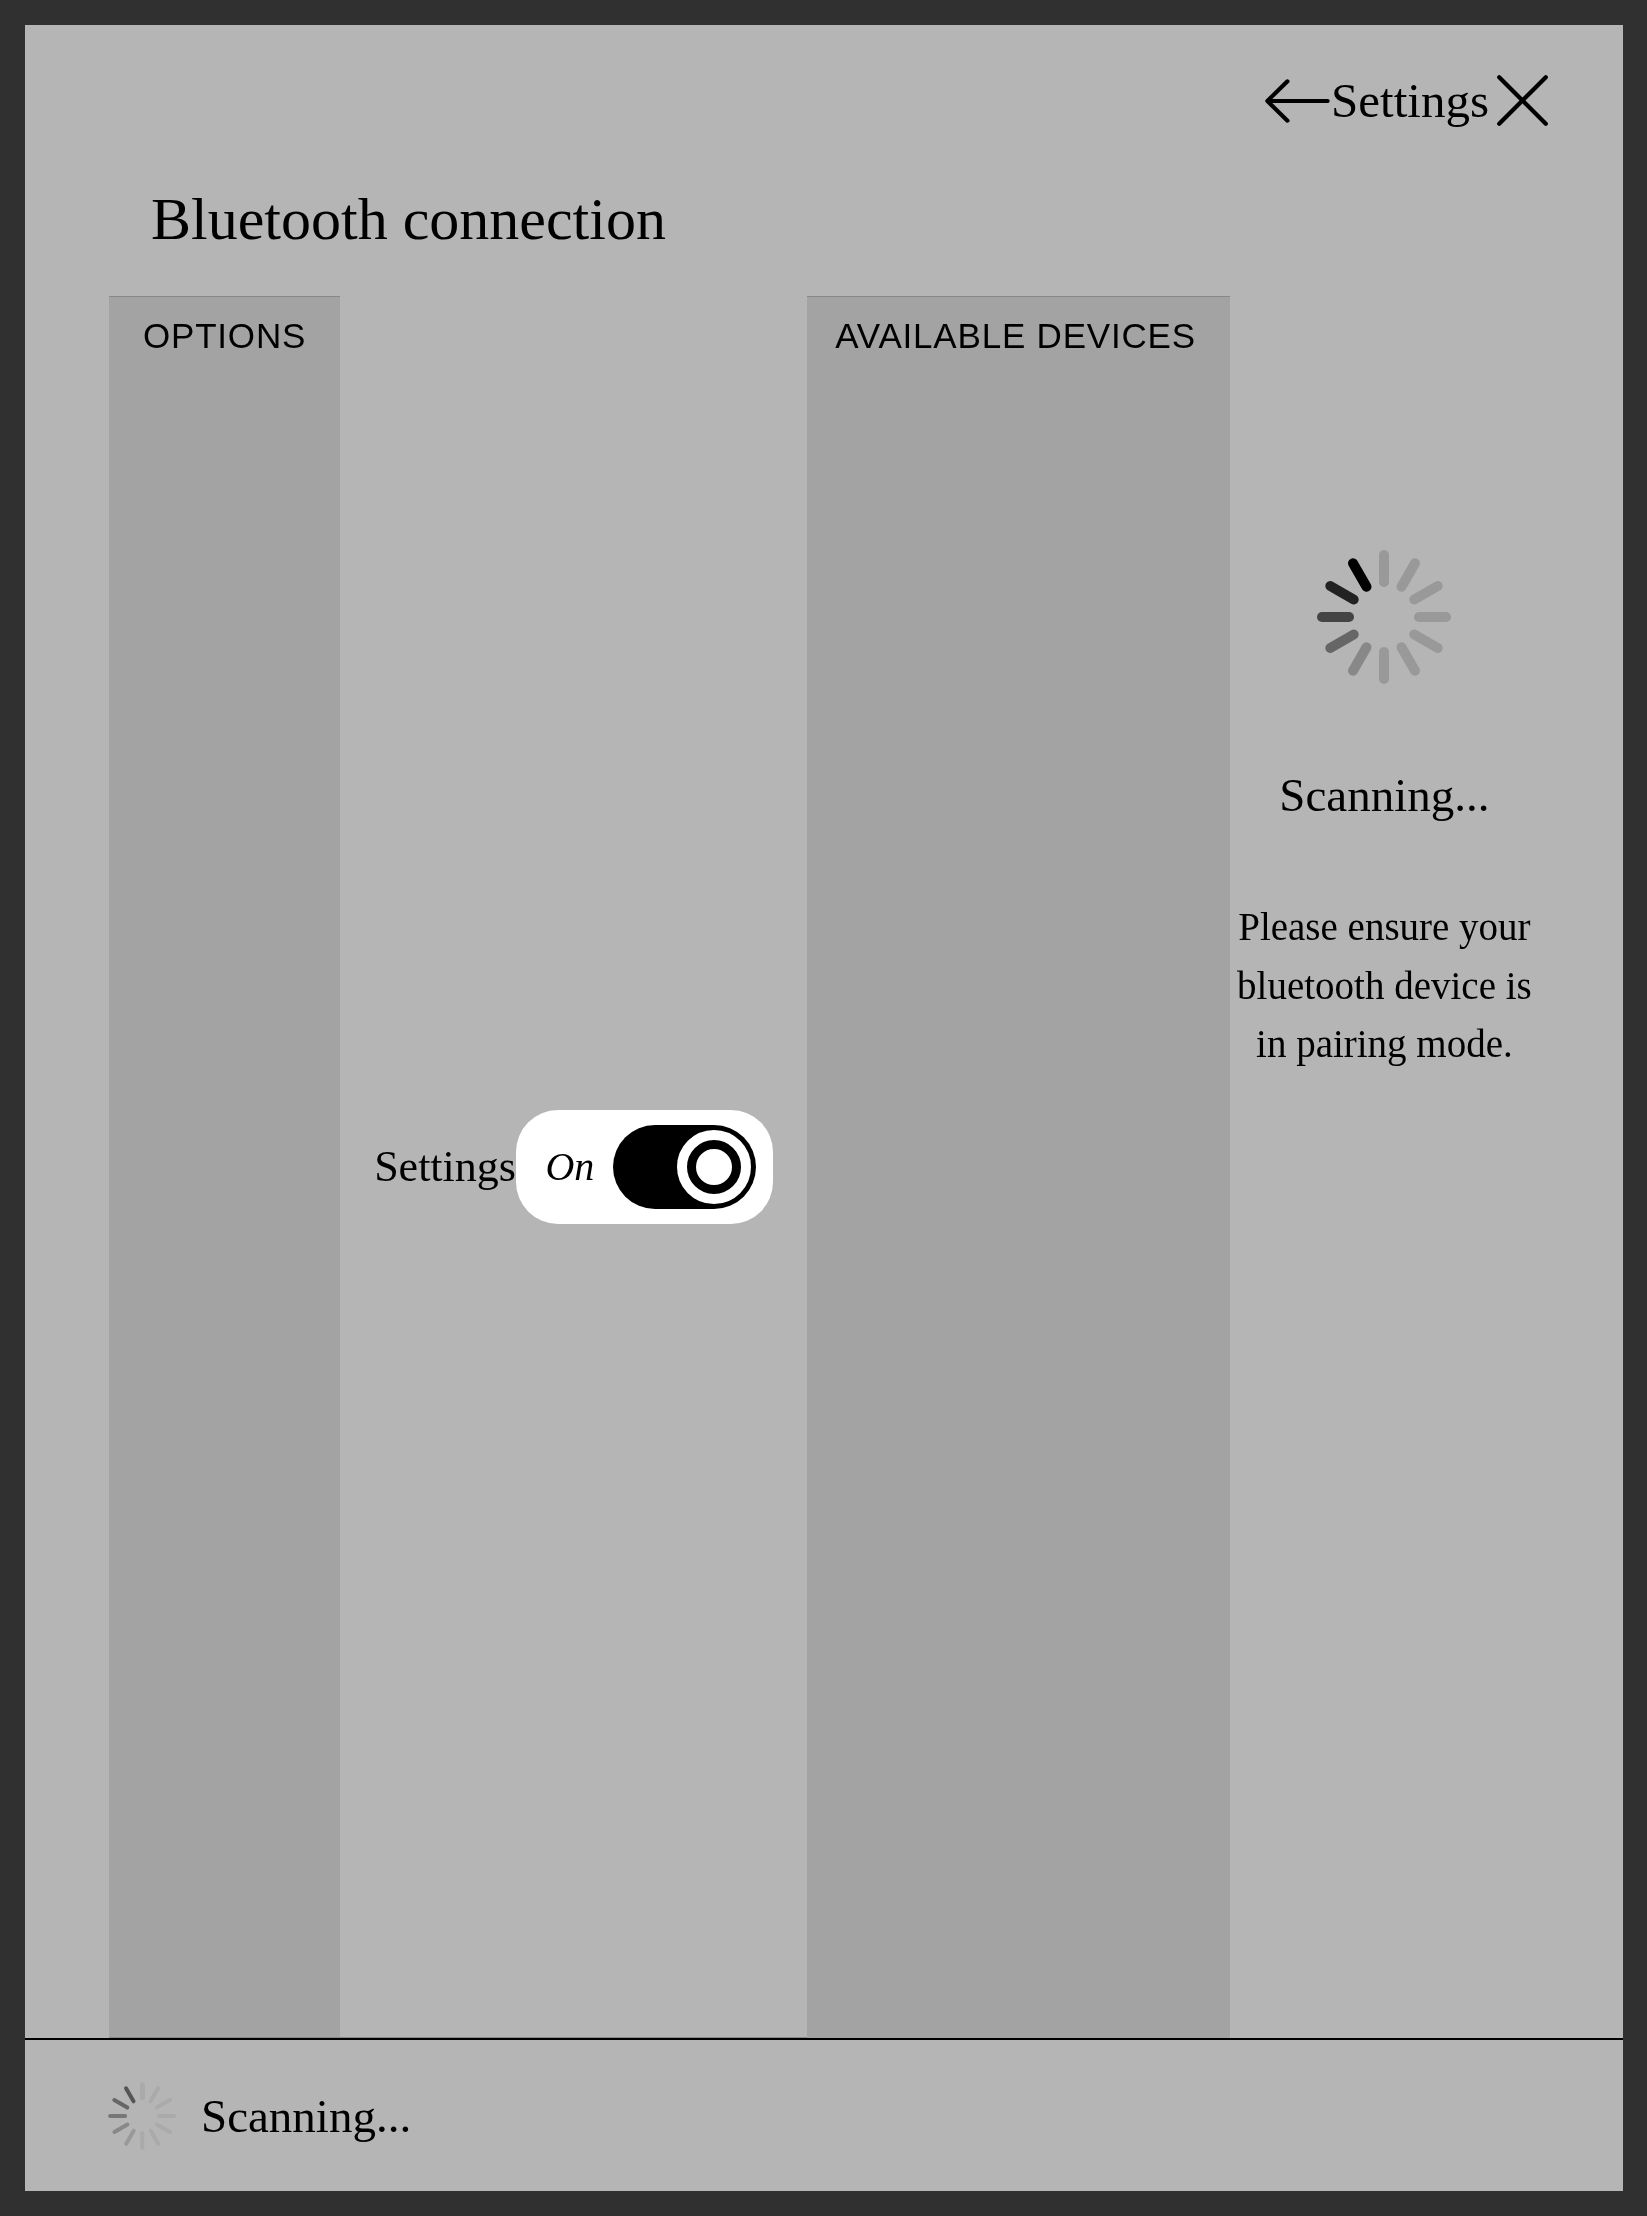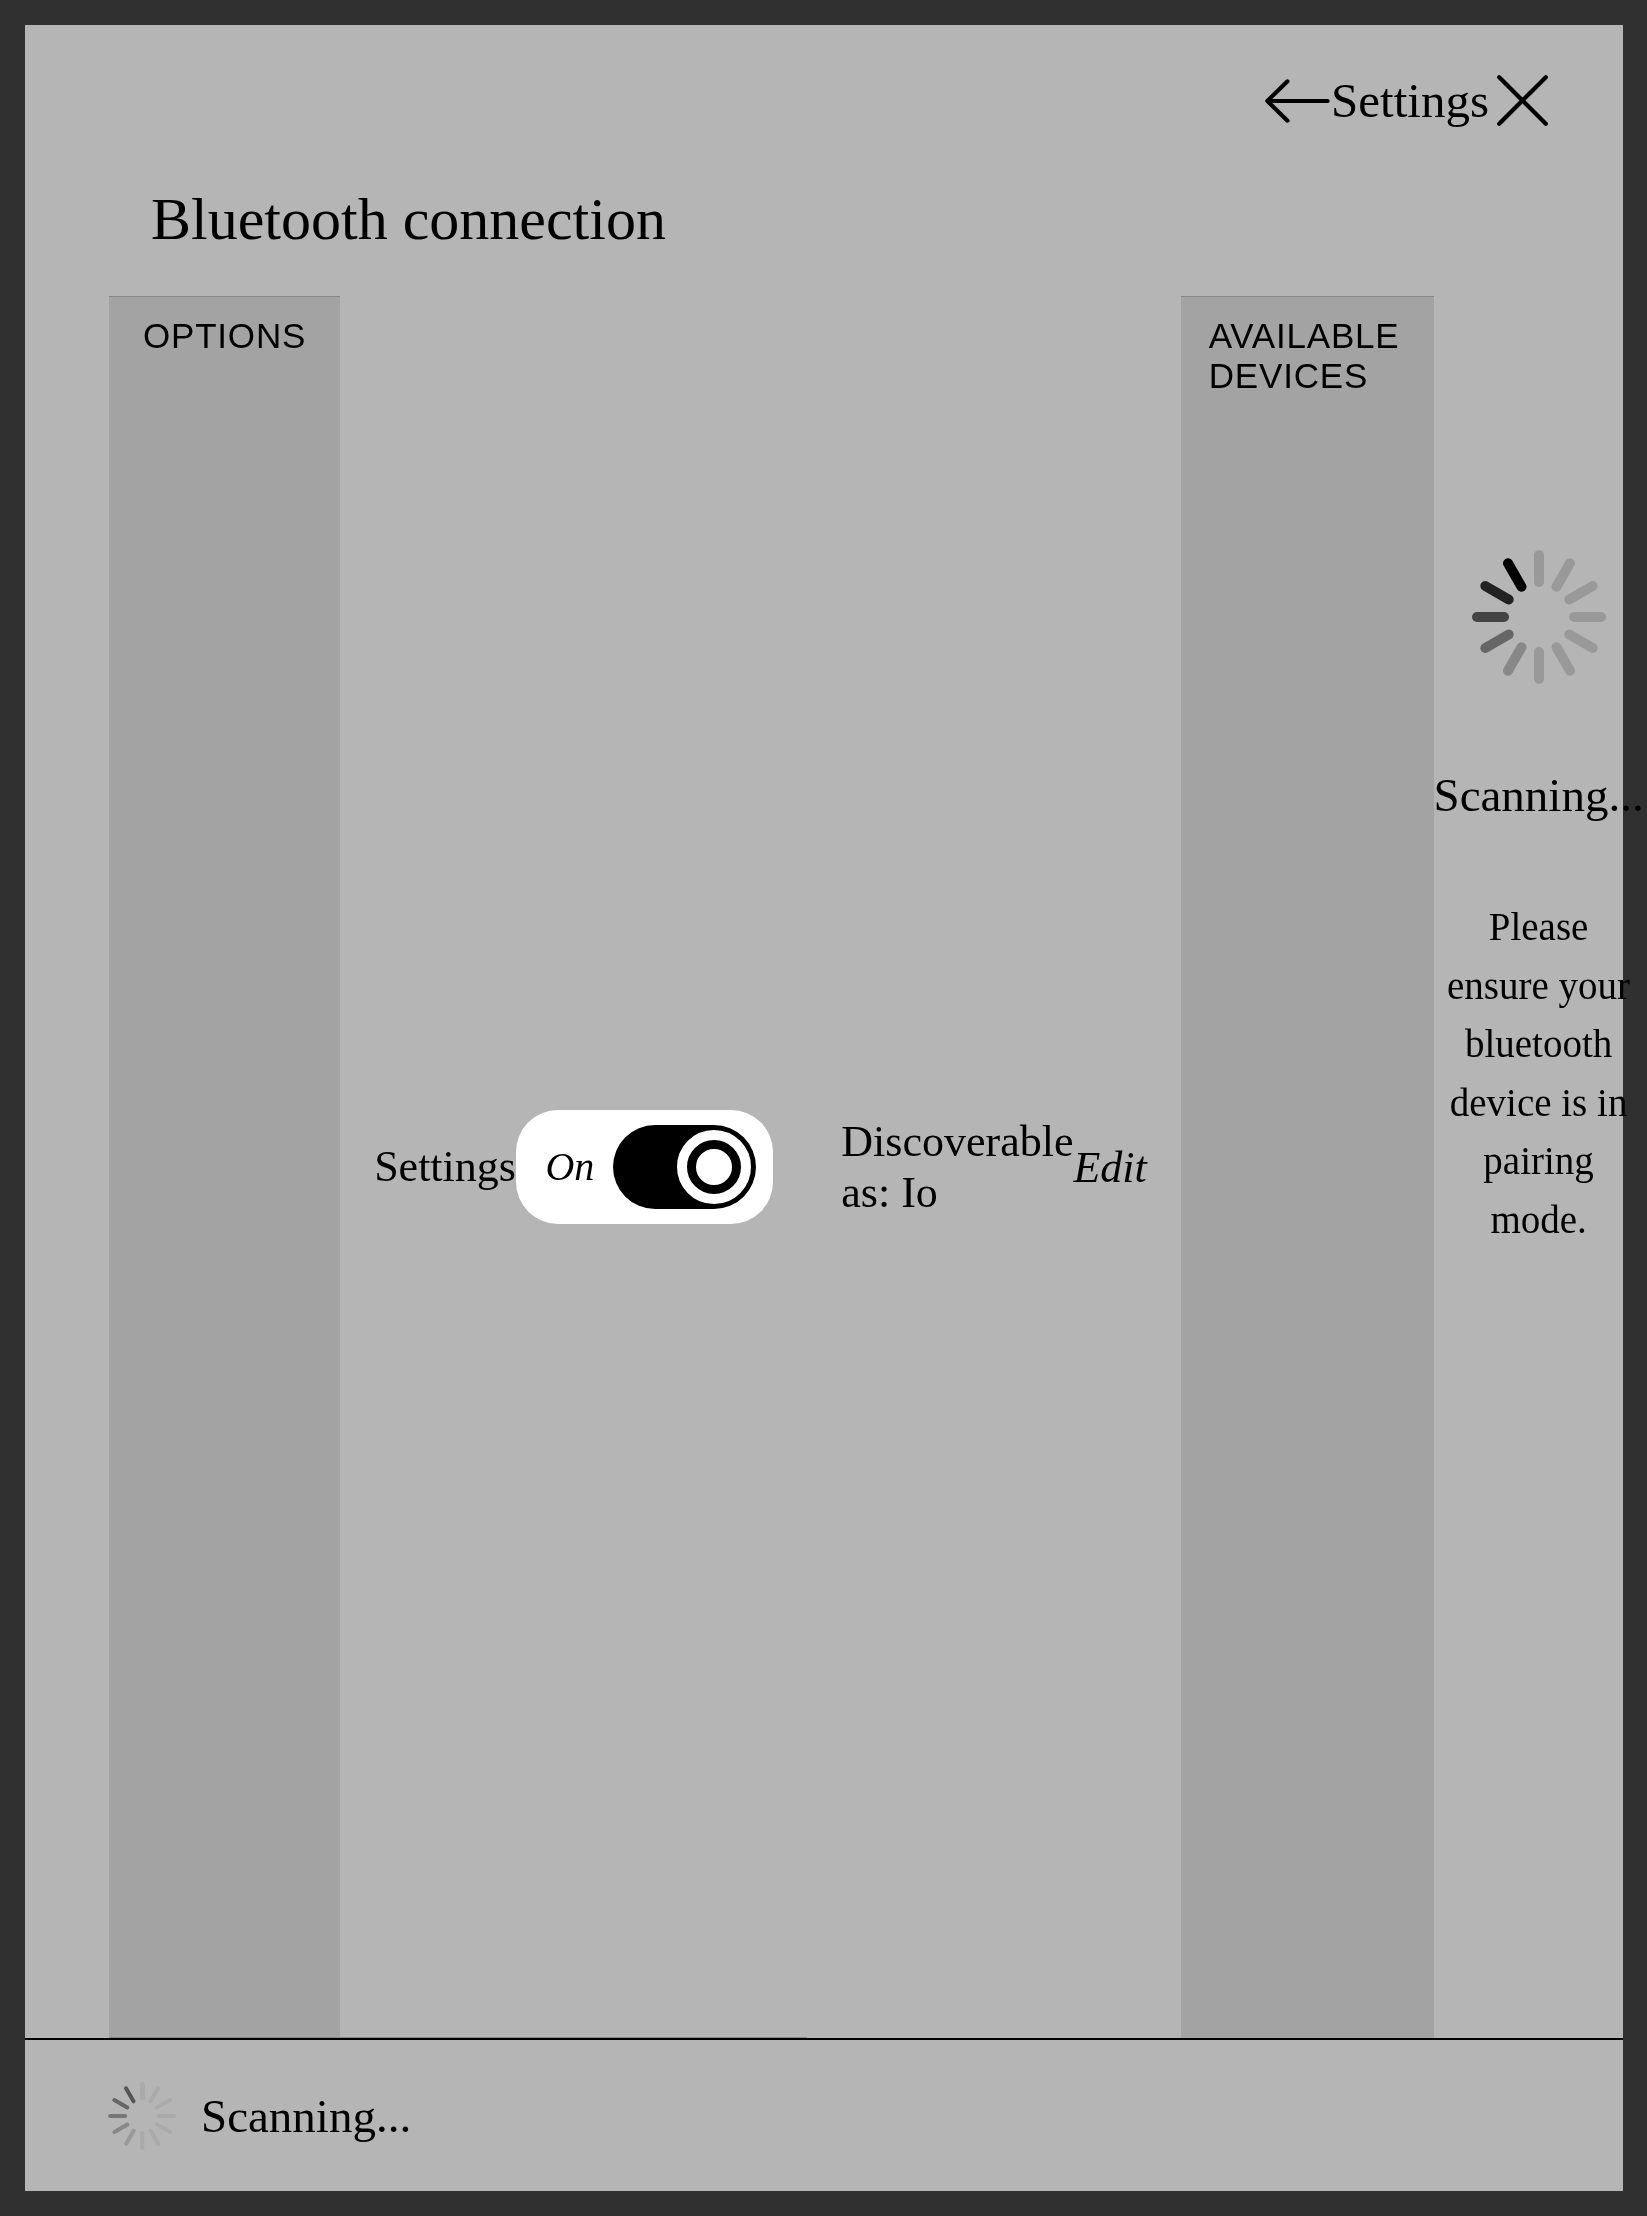--- a/index.html
+++ b/index.html
@@ -217,24 +217,20 @@
     <div class="row">
       <div class="row-label">Settings</div>
       <div class="toggle-container">
         <span class="toggle-state">On</span>
         <div class="toggle-switch">
           <div class="toggle-knob"></div>
         </div>
       </div>
     </div>
 
-    <div class="row" style="border-bottom:none;">
-      <div class="row-label">Discoverable as: Io</div>
-      <div class="edit-link">Edit</div>
-    </div>
 
     <div class="gap"></div>
 
     <div class="section-header" style="border-bottom:none;padding-left:28px;">AVAILABLE DEVICES</div>
 
     <div class="scanning-area">
       <div class="spinner" id="spinner-large">
           <div class="spinner-tick" style="transform: rotate(0deg); background: rgb(153, 153, 153);"></div>
           <div class="spinner-tick" style="transform: rotate(30deg); background: rgb(153, 153, 153);"></div>
           <div class="spinner-tick" style="transform: rotate(60deg); background: rgb(153, 153, 153);"></div>

